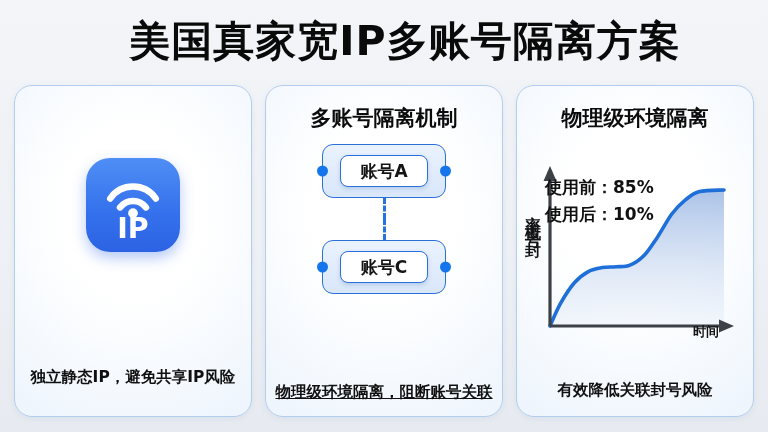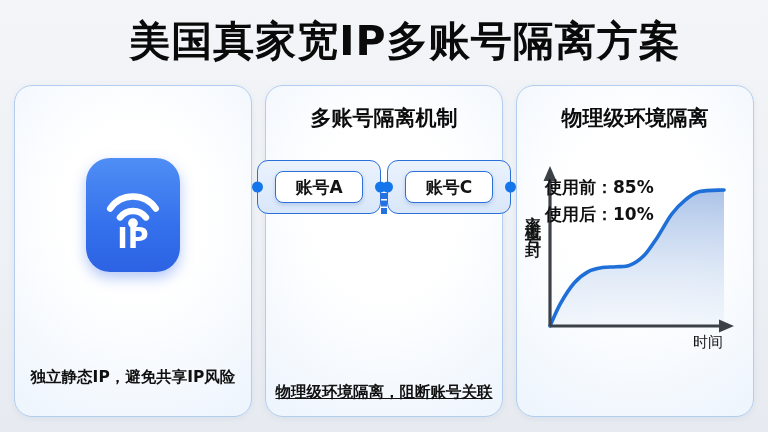--- a/index.html
+++ b/index.html
@@ -26,29 +26,29 @@
   }
   .panel-heading {
     margin-top:18px; font-size:21px; font-weight:800; line-height:28px;
     color:#0c0c0c; white-space:nowrap;
   }
   .panel-caption {
     font-size:15.5px; font-weight:600; color:#101010; white-space:nowrap;
   }
   
   .ip-icon {
-    margin-top:72px; width:94px; height:114px; border-radius:24px;
+    margin-top:72px; width:94px; height:94px; border-radius:24px;
     background:linear-gradient(180deg,#4f8ef5 0%,#3470ec 60%,#2c63e4 100%);
     box-shadow:0 6px 14px rgba(44,99,228,0.35);
     display:flex; align-items:center; justify-content:center;
   }
   .left-heading { margin-top:16px; font-size:21px; font-weight:800; white-space:nowrap; }
   .left-caption { margin-top:auto; margin-bottom:28px; }
   
-  .account-stack { margin-top:28px; display:flex; flex-direction:row; align-items:flex-end; }
+  .account-stack { margin-top:12px; display:flex; flex-direction:column; align-items:center; }
   .account-node {
     position:relative; width:124px; height:54px; border-radius:11px;
     border:1.5px solid #2b6fd8;
     background:linear-gradient(180deg,#eaf2fd 0%,#d9e7fa 100%);
     display:flex; align-items:center; justify-content:center;
   }
   .account-inner {
     width:88px; height:32px; border-radius:8px;
     border:1.5px solid #2b6fd8; background:#ffffff;
     box-shadow:0 2px 4px rgba(30,80,160,0.20);
@@ -66,21 +66,21 @@
   .chart-svg { position:absolute; left:14px; top:65px; }
   .y-axis-label {
     position:absolute; left:5px; top:116px; font-size:16px; font-weight:600;
     writing-mode:vertical-rl; letter-spacing:9px; color:#131313;
   }
   .annotations {
     position:absolute; left:28px; top:88px; font-size:17px; font-weight:600;
     line-height:27px; color:#101010; white-space:nowrap;
   }
   .x-axis-label {
-    position:absolute; left:176px; top:247px; font-size:15px; font-weight:400;
+    position:absolute; left:176px; top:237px; font-size:13px; font-weight:700;
     color:#131313; white-space:nowrap;
   }
   .right-caption { position:absolute; left:0; right:0; top:294px; text-align:center; }
 </style>
 </head>
 <body>
 
 <div class="page-title">美国真家宽IP多账号隔离方案</div>
 
 <div class="panels">
@@ -139,15 +139,16 @@
       <line x1="19" y1="175" x2="189" y2="175" stroke="#3c4147" stroke-width="3.2"></line>
       <polygon points="203,175 188,168.5 188,181.5" fill="#3c4147"></polygon>
     </svg>
 
     <div class="y-axis-label">率概号封</div>
     <div class="annotations">
       <div>使用前：85%</div>
       <div>使用后：10%</div>
     </div>
     <div class="x-axis-label">时间</div>
+    <div class="panel-caption right-caption">有效降低关联封号风险</div>
   </div>
 
 </div>
 
 </body></html>

